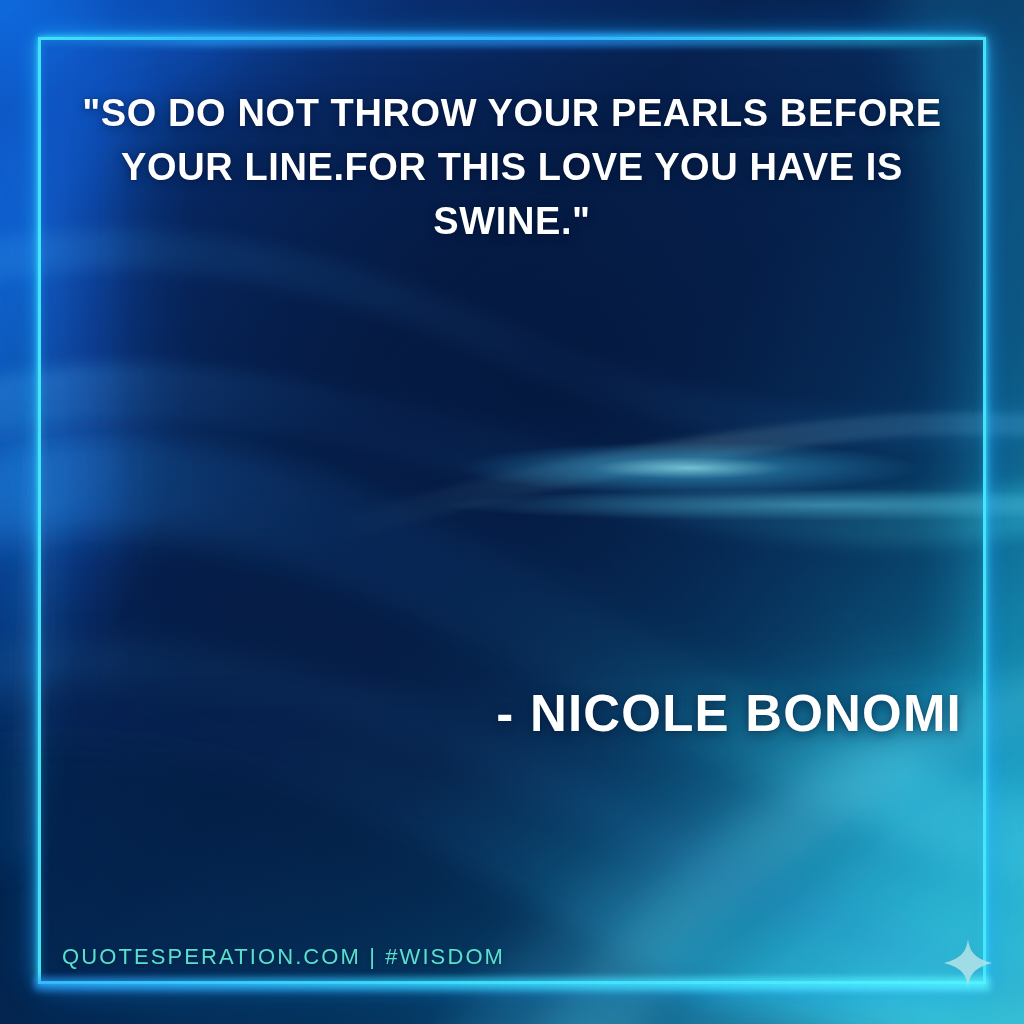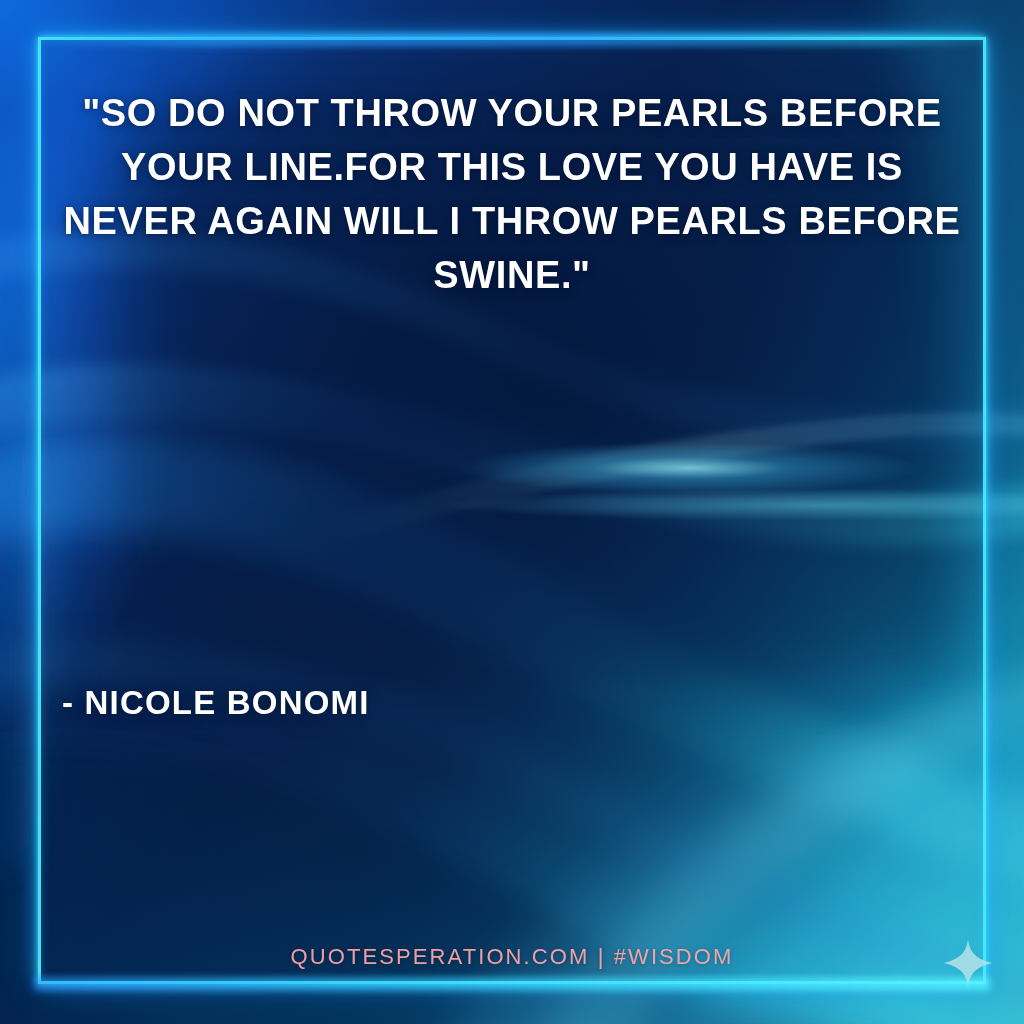--- a/index.html
+++ b/index.html
@@ -172,39 +172,38 @@
       0 0 2px rgba(2,16,46,0.35);
     font-family: "Liberation Sans", sans-serif;
   }
   .quote-line { display: block; white-space: nowrap; }
 
   #author-line {
     position: absolute;
     left: 62px;
     top: 684px;
     width: 900px;
-    text-align: left;
+    text-align: right;
     color: #ffffff;
     font-weight: 800;
-    font-size: 33px;
+    font-size: 51px;
     letter-spacing: 1.2px;
     text-transform: uppercase;
     text-shadow:
       0 2px 12px rgba(2,16,46,0.55),
       0 0 2px rgba(2,16,46,0.35);
     font-family: "Liberation Sans", sans-serif;
   }
 
   #footer {
     position: absolute;
     left: 62px;
     top: 944px;
     width: 900px;
-    text-align: center;
-    color: #fca5a5;
+    color: #5eead4;
     font-weight: 300;
     font-size: 22px;
     letter-spacing: 2.1px;
     text-transform: uppercase;
     opacity: 0.95;
     font-family: "Liberation Sans", sans-serif;
     text-shadow: 0 1px 4px rgba(2,20,50,0.35);
   }
 
   
@@ -306,21 +305,20 @@
 
   <div id="frame"></div>
   <div id="frame-tint-top"></div>
   <div id="frame-tint-bottom"></div>
 
   <div id="content">
 
     <div id="quote-block">
       <span class="quote-line">"SO DO NOT THROW YOUR PEARLS BEFORE</span>
       <span class="quote-line">YOUR LINE.FOR THIS LOVE YOU HAVE IS</span>
-      <span class="quote-line">NEVER AGAIN WILL I THROW PEARLS BEFORE</span>
       <span class="quote-line">SWINE."</span>
     </div>
 
     <div id="author-line">- NICOLE BONOMI</div>
 
     <div id="footer">QUOTESPERATION.COM | #WISDOM</div>
 
   </div>
 
   <div id="sparkle">

